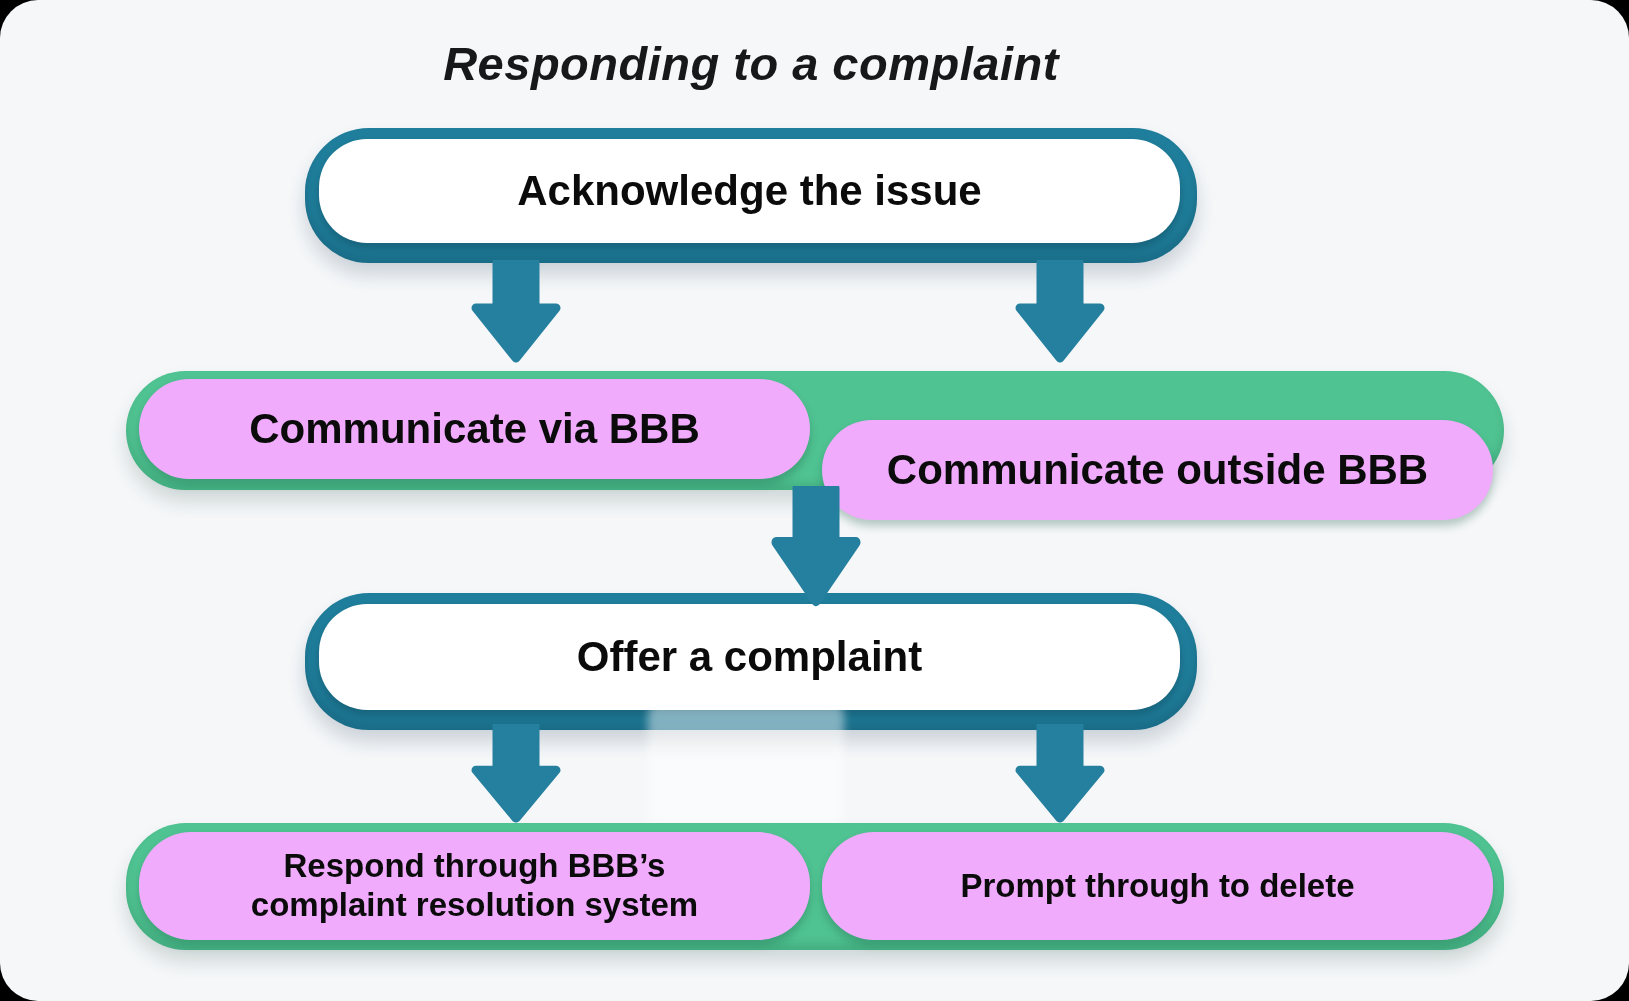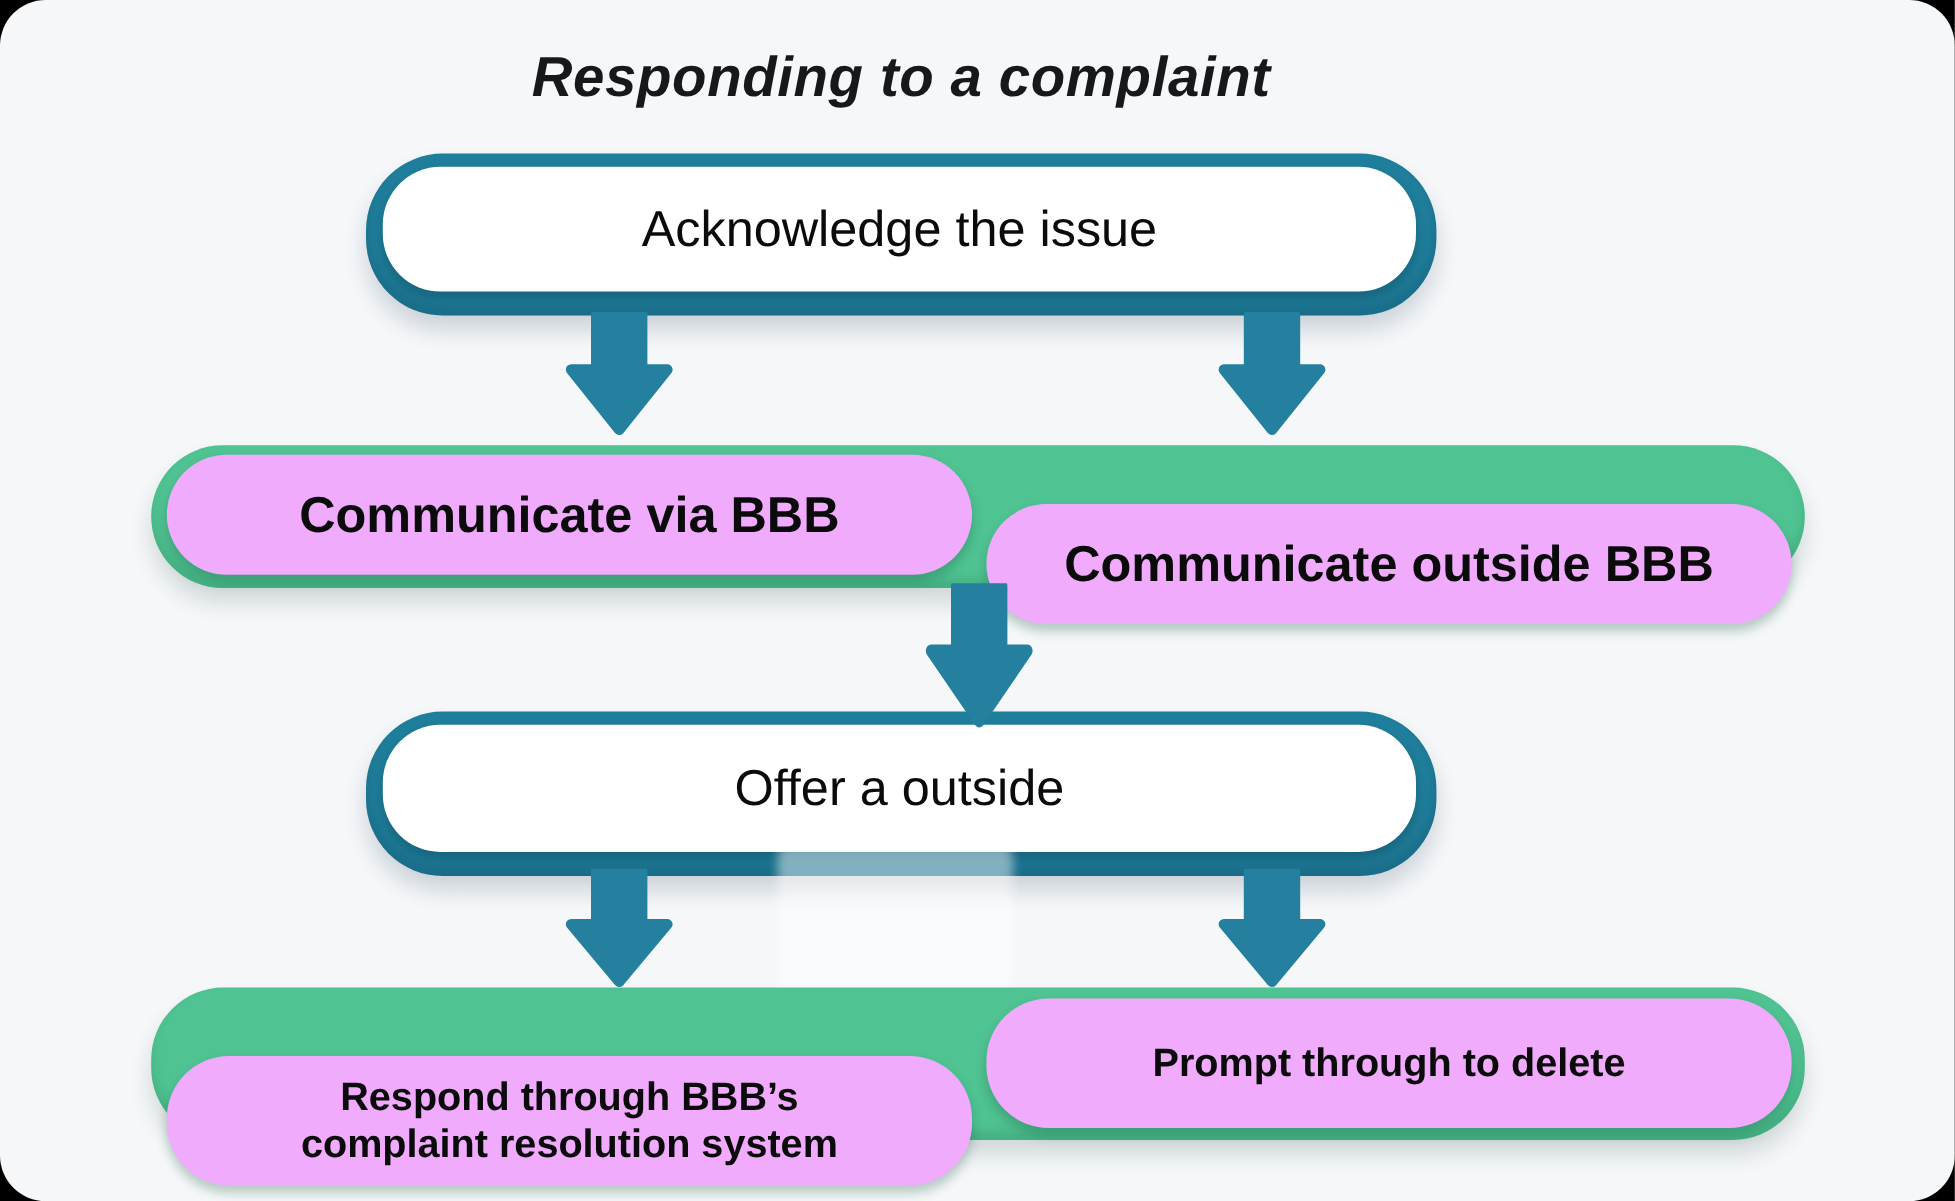--- a/index.html
+++ b/index.html
@@ -43,21 +43,21 @@
   .node-teal .inner{
     position:absolute;
     left:14px;right:17px;top:11px;bottom:20px;
     background:#ffffff;
     border-radius:48px;
     box-shadow:0 6px 9px rgba(8,45,60,0.32);
     display:flex;align-items:center;justify-content:center;
     text-align:center;
   }
   .node-teal .inner span{
-    font-size:42px;font-weight:normal;color:var(--text);
+    font-size:42px;font-weight:bold;color:var(--text);
   }
   .row1{left:305px;top:128px;width:892px;height:135px;}
   .row3{left:305px;top:593px;width:892px;height:137px;}
   
   .band-green{
     position:absolute;
     background:var(--green-node);
     border-radius:60px;
     box-shadow:0 12px 18px rgba(45,80,70,0.18), inset 0 -7px 9px rgba(0,70,40,0.15);
   }
@@ -70,21 +70,21 @@
     text-align:center;
   }
   .pill .lbl{font-size:42px;font-weight:bold;color:var(--text);}
   .pill .lbl-sm{font-size:33px;font-weight:bold;line-height:1.18;color:var(--text);}
   .row2{left:126px;top:371px;width:1378px;height:119px;}
   .row2 .pill{top:8px;height:100px;width:671px;}
   .row2 .pill.p-left{left:13px;}
   .row2 .pill.p-right{left:696px;margin-top:41px;}
   .row4{left:126px;top:823px;width:1378px;height:127px;}
   .row4 .pill{top:9px;height:108px;width:671px;}
-  .row4 .pill.p-left{left:13px;margin-top:48px;}
+  .row4 .pill.p-left{left:13px;}
   .row4 .pill.p-right{left:696px;}
   
   .arrow{
     position:absolute;
     color:var(--teal-arrow);
   }
   .arrow svg{display:block;width:100%;height:100%;}
   .ar-a1{left:468px;top:260px;width:96px;height:104px;}
   .ar-a2{left:1012px;top:260px;width:96px;height:104px;}
   .ar-b {left:768px;top:486px;width:96px;height:122px;}
@@ -115,21 +115,21 @@
     <div class="pill p-left">
       <span class="lbl">Communicate via BBB</span>
     </div>
     <div class="pill p-right">
       <span class="lbl">Communicate outside BBB</span>
     </div>
   </div>
 
   <div class="node-teal row3">
     <div class="inner">
-      <span>Offer a outside</span>
+      <span>Offer a complaint</span>
     </div>
   </div>
 
   <div class="blob"></div>
 
   <div class="band-green row4">
     <div class="pill p-left">
       <span class="lbl-sm">Respond through BBB’s</span>
       <span class="lbl-sm">complaint resolution system</span>
     </div>

